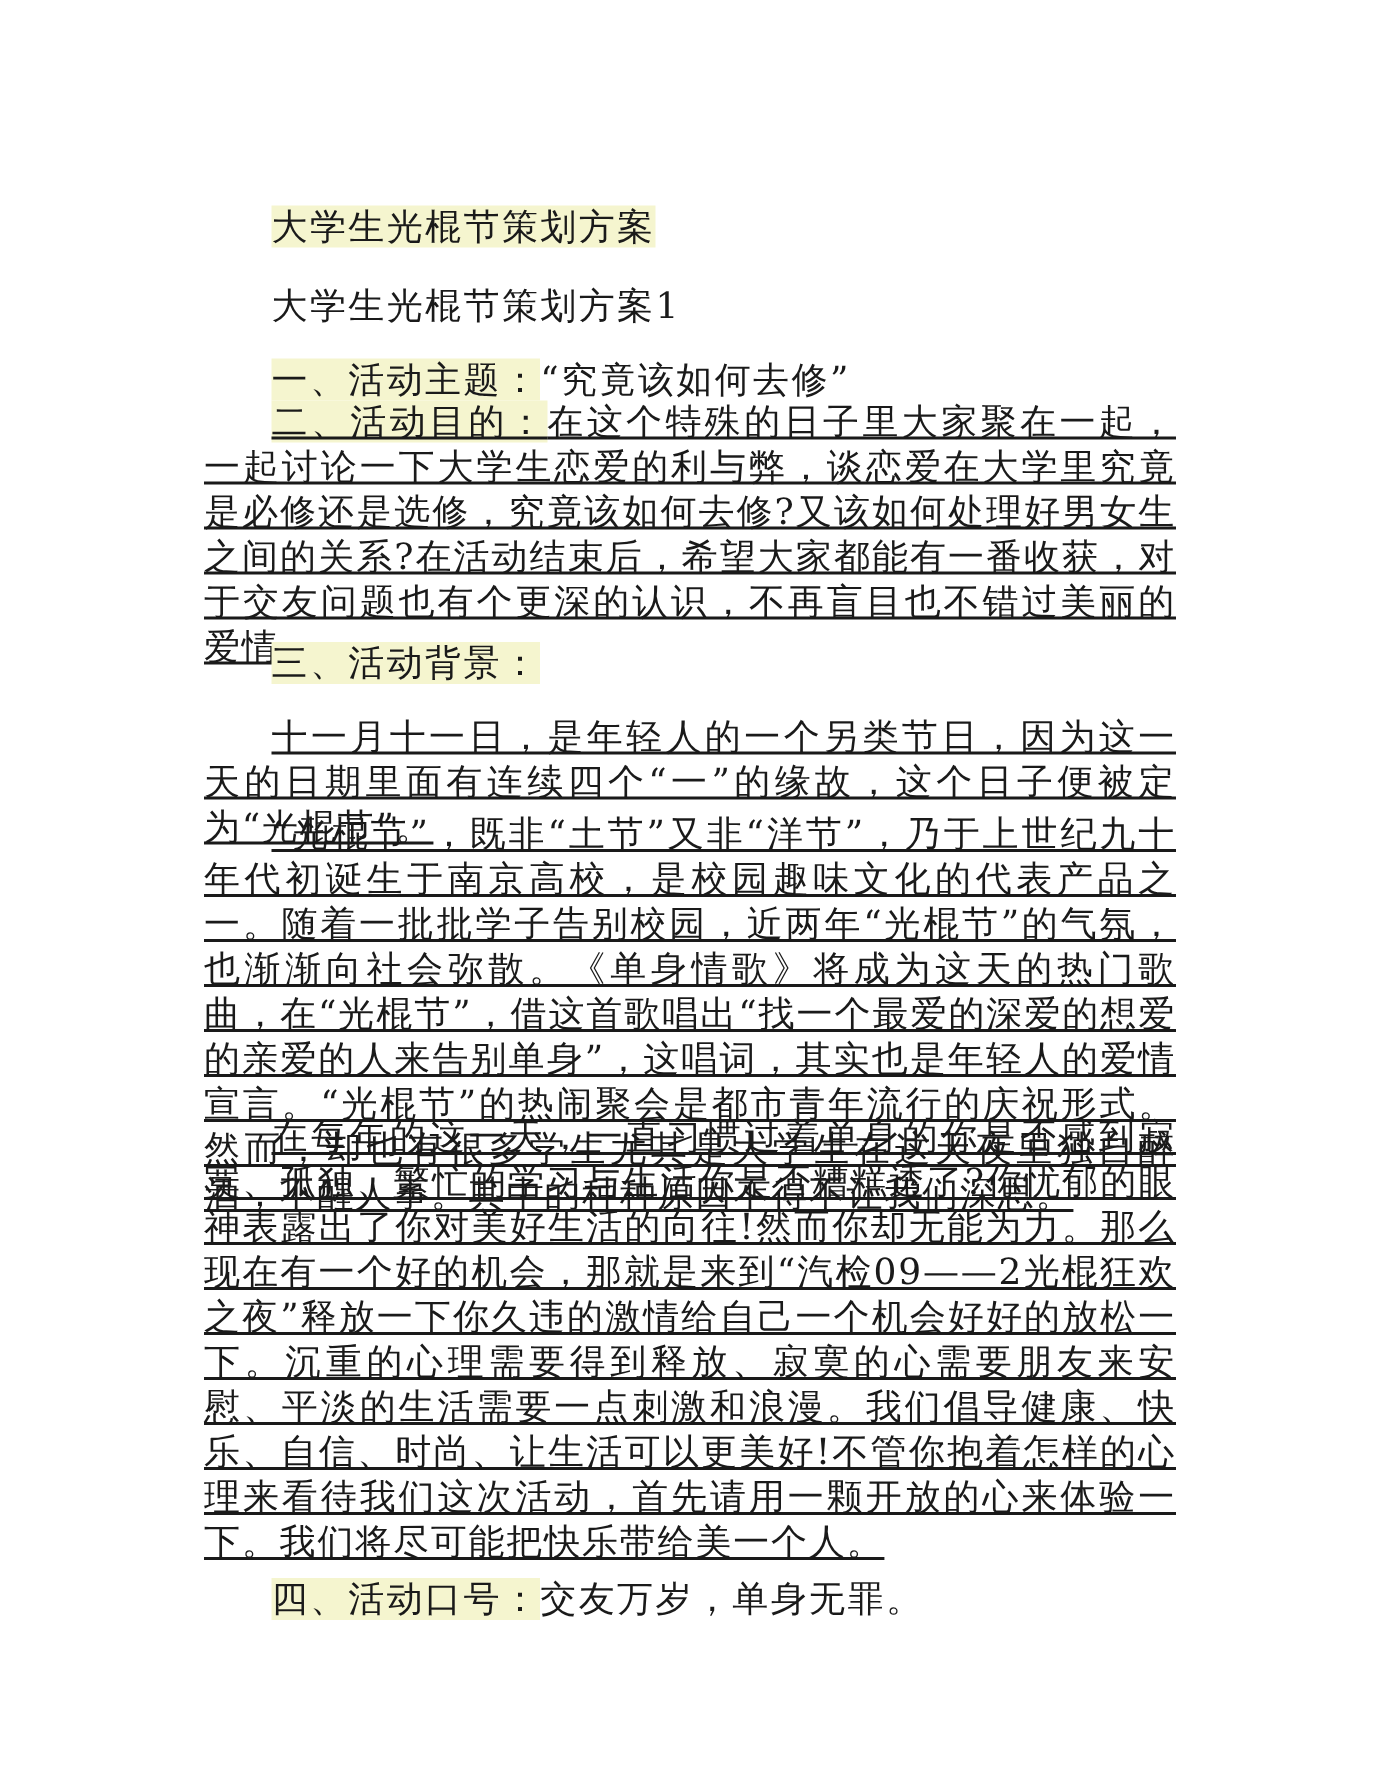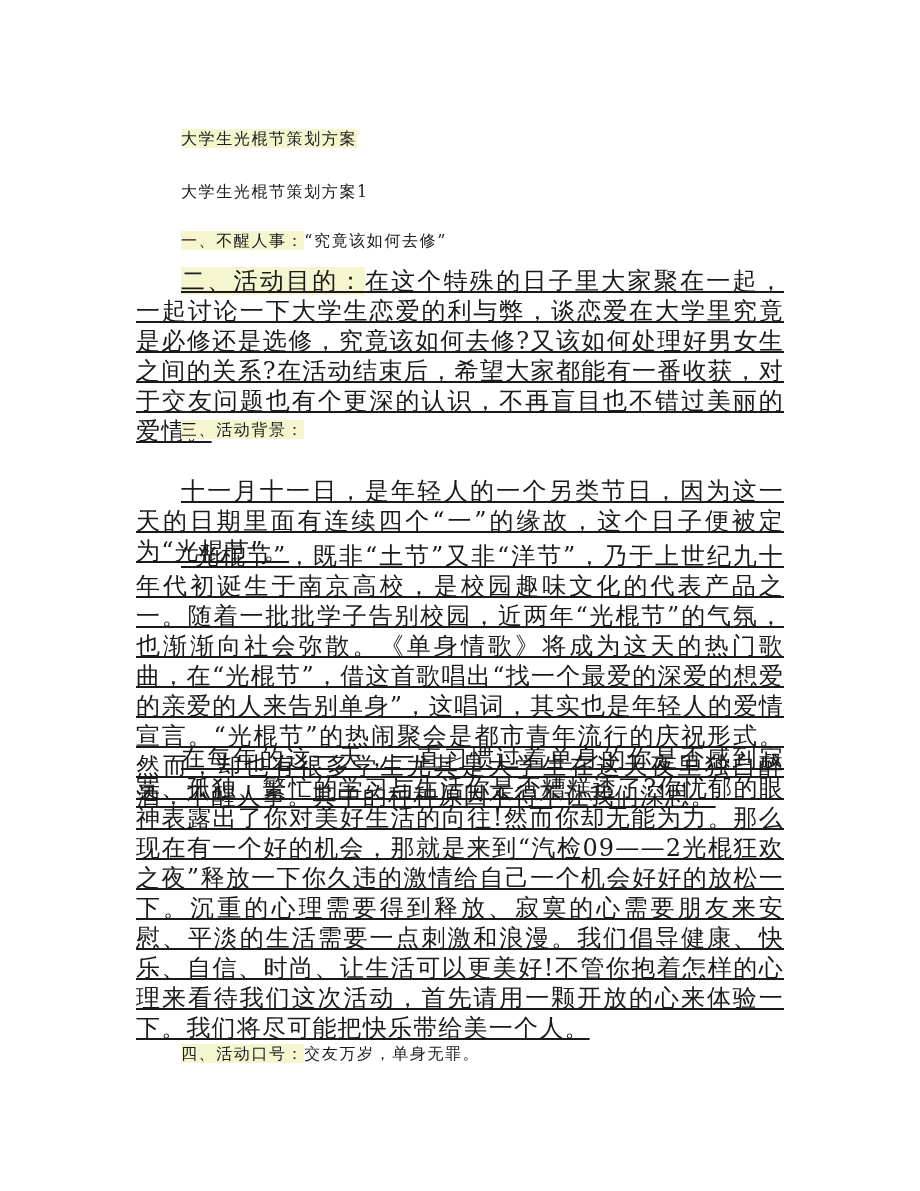--- a/index.html
+++ b/index.html
@@ -1,36 +1,36 @@
 <!DOCTYPE html>
 <html><head>
 <meta charset="utf-8">
 <style>
   html, body { margin:0; padding:0; background:#ffffff; }
   body { width:920px; height:1191px; position:relative; overflow:hidden;
          font-family: "DejaVu Serif", "Liberation Serif", serif; color:#1a1a1a; }
   .page { position:absolute; left:136px; top:0; width:648px; }
-  .line { position:absolute; left:0; font-size:16px; line-height:30px; white-space:nowrap; letter-spacing:1.6px; }
+  .line { position:absolute; left:0; font-size:24px; line-height:30px; white-space:nowrap; letter-spacing:1.6px;margin-top:12px; }
   .hl { background:#f5f5cf; }
   .bold { font-weight:normal; }
   p.para { position:absolute; left:0; width:648px; margin:0; font-size:24px; line-height:30px;
            text-indent:45px; text-align:justify; letter-spacing:1.2px;text-decoration:underline; }
 </style>
 </head>
 <body>
 
 <div class="page">
   <div class="line" style="top:124px;left:45px;">
     <span class="hl">大学生光棍节策划方案</span>
   </div>
 
   <div class="line bold" style="top:177px;left:45px;">大学生光棍节策划方案1</div>
 
   <div class="line" style="top:226px;left:45px;">
-    <span class="hl">一、不醒人事：</span><span>“究竟该如何去修”</span>
+    <span class="hl">一、活动主题：</span><span>“究竟该如何去修”</span>
   </div>
 
   <p class="para" style="top:266px;">
     <span class="hl">二、活动目的：</span><span>在这个特殊的日子里大家聚在一起，一起讨论一下大学生恋爱的利与弊，谈恋爱在大学里究竟是必修还是选修，究竟该如何去修?又该如何处理好男女生之间的关系?在活动结束后，希望大家都能有一番收获，对于交友问题也有个更深的认识，不再盲目也不错过美丽的爱情。</span>
   </p>
 
   <div class="line" style="top:415px;left:45px;">
     <span class="hl">三、活动背景：</span>
   </div>
 

